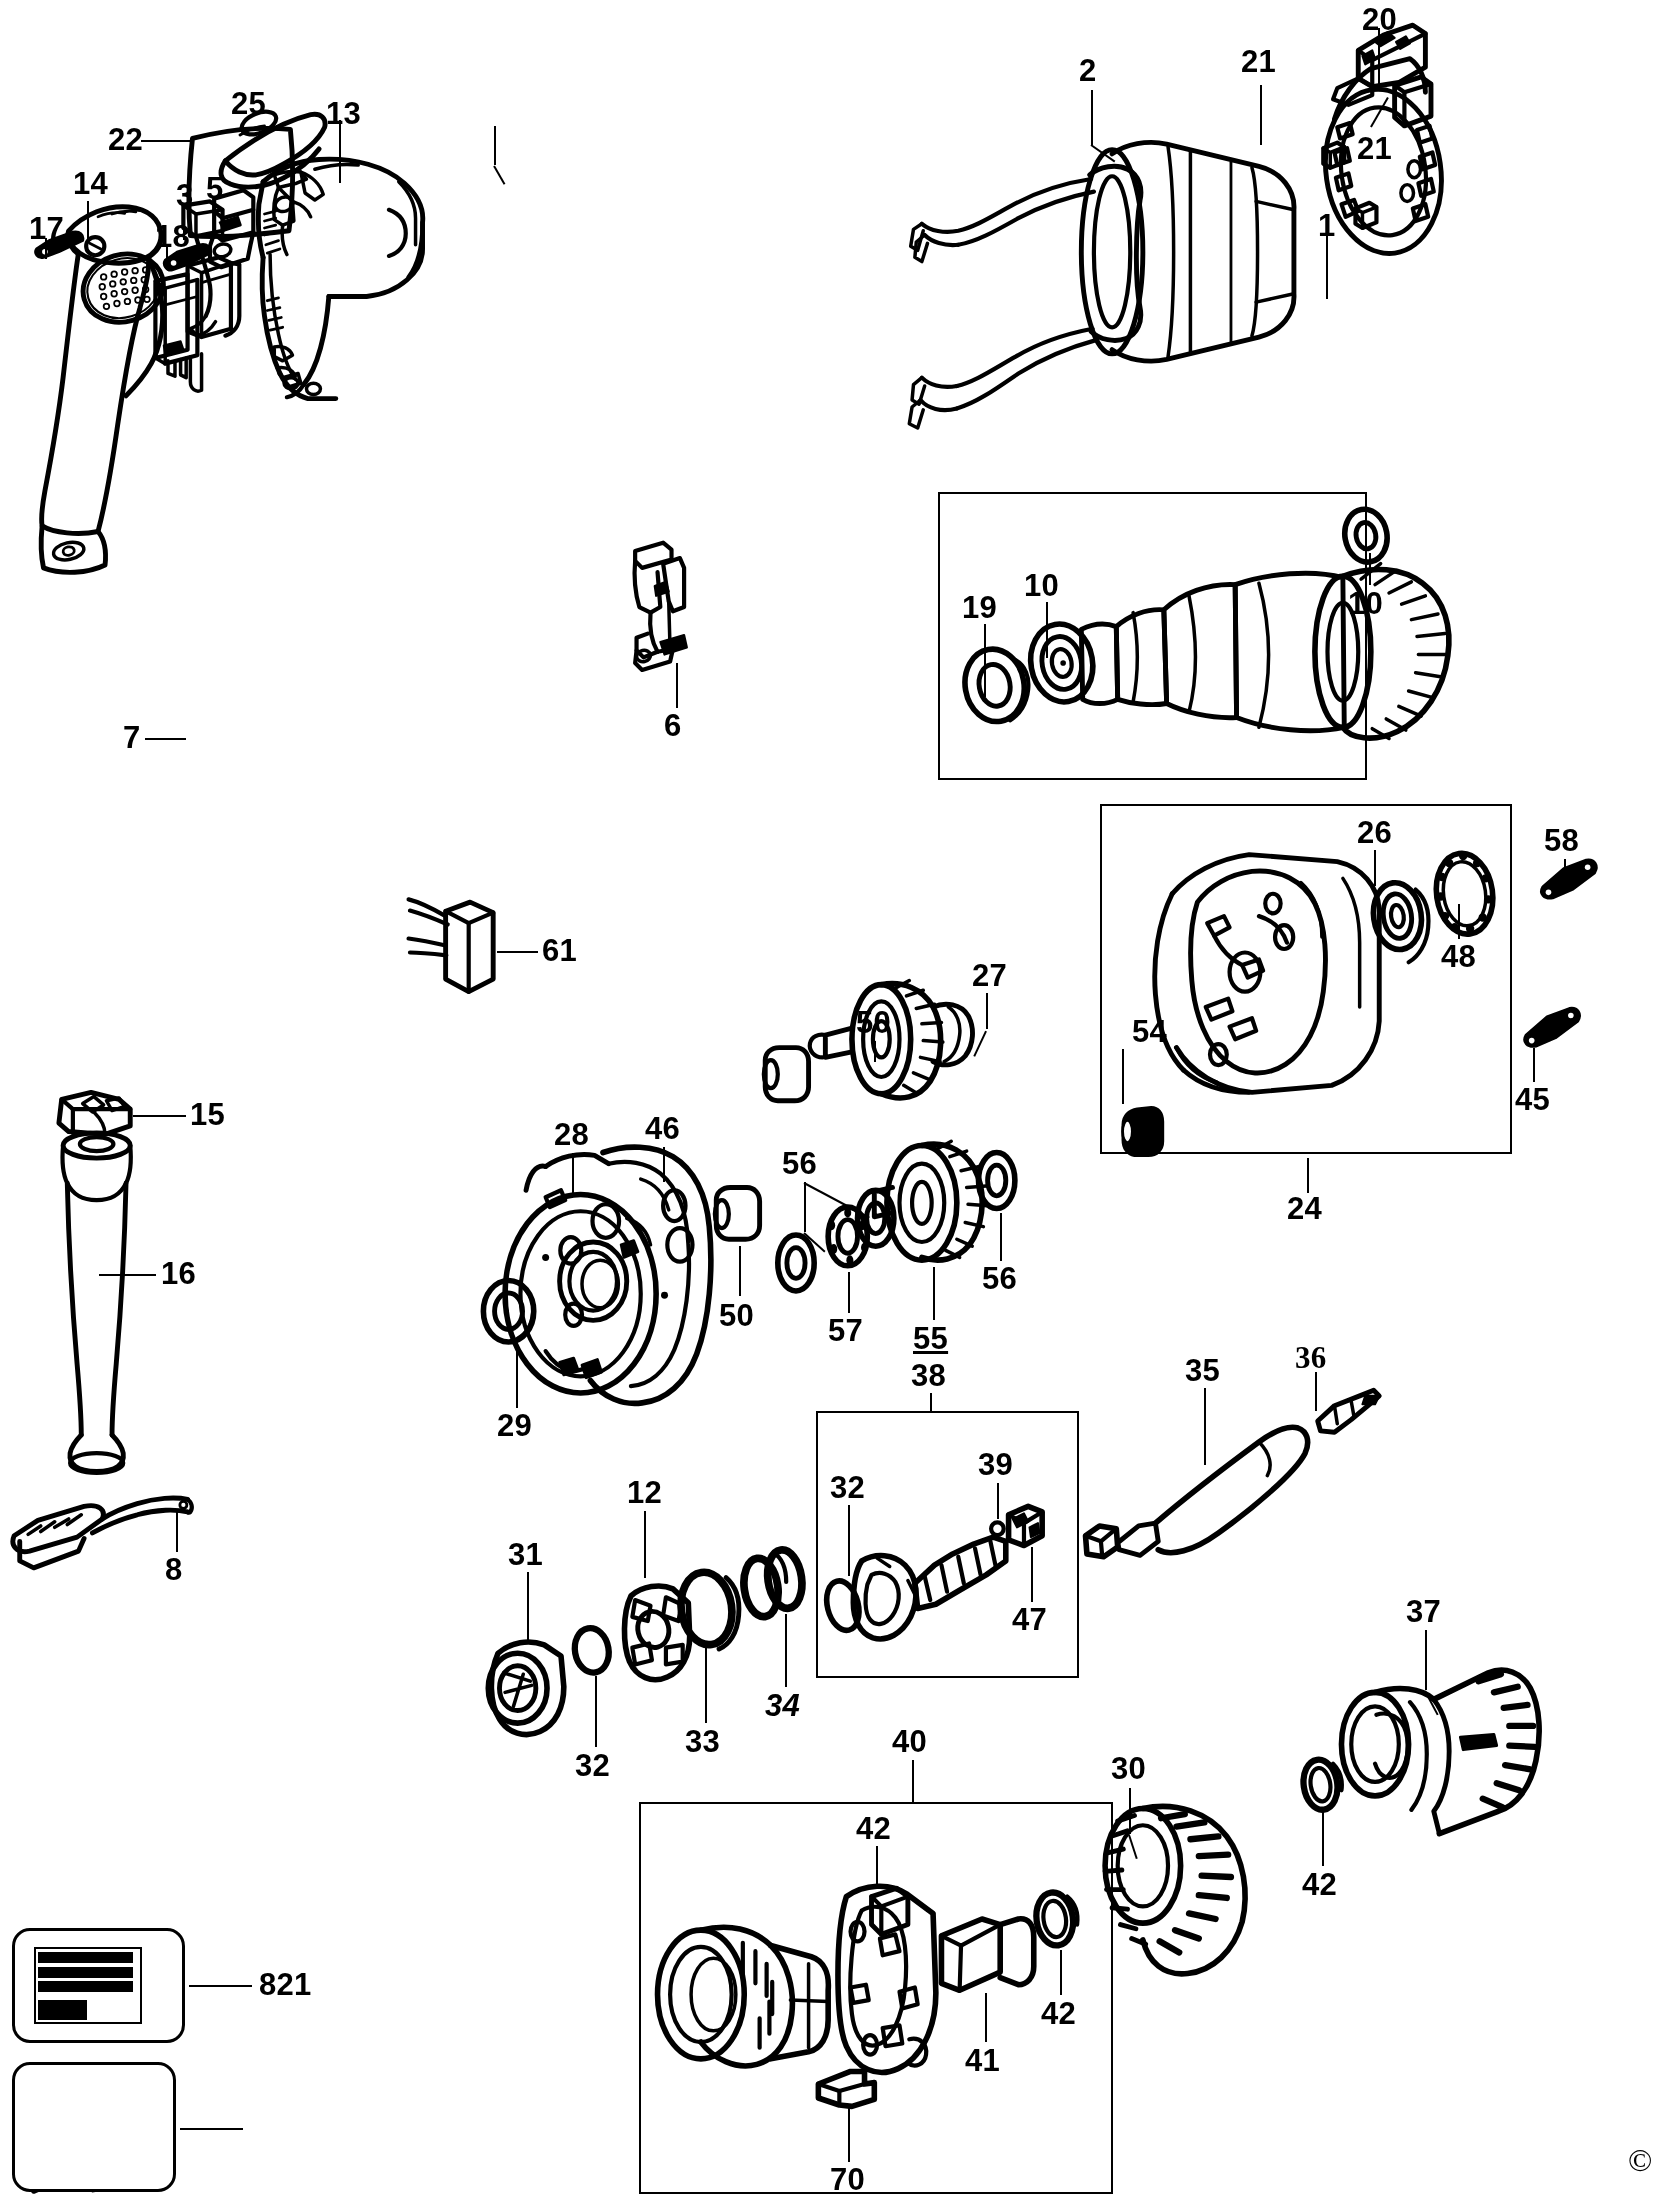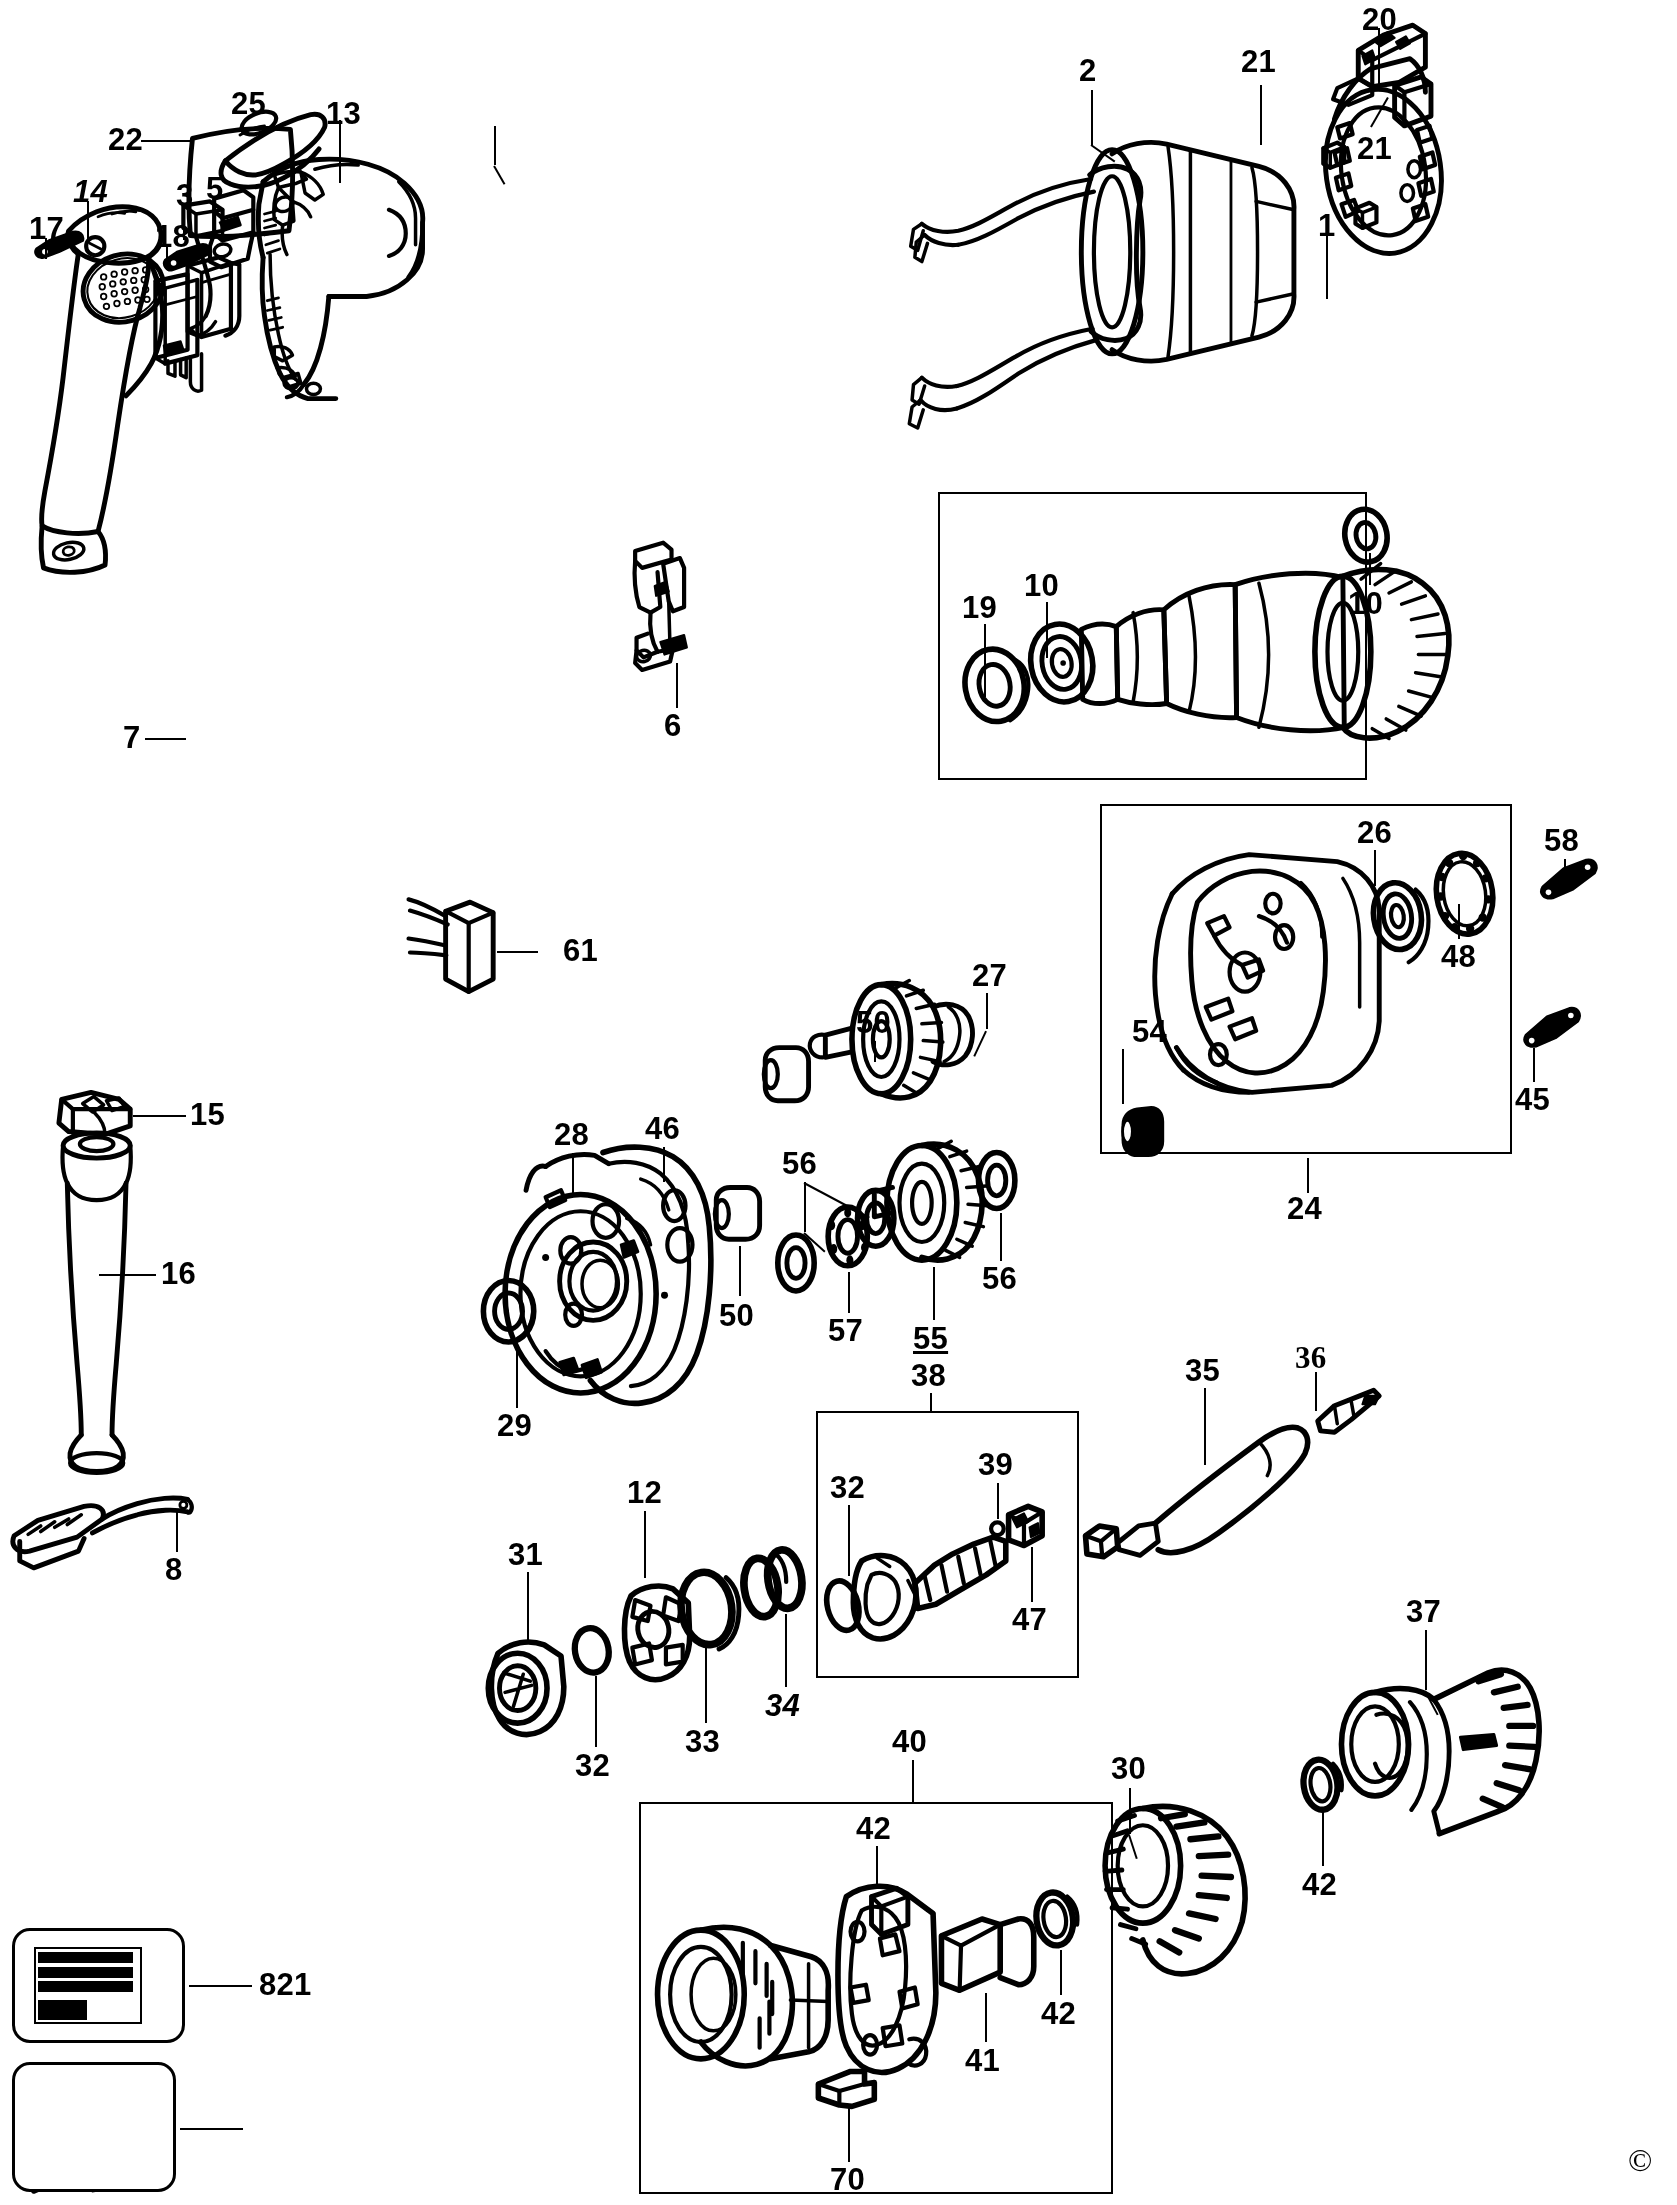--- a/index.html
+++ b/index.html
@@ -869,34 +869,34 @@
   <div class="leader diag" style="left:986px;top:1030px;width:28px;transform:rotate(115deg);"></div>
 
   <div class="callout" style="left:1362px;top:3.5px;">20</div>
   <div class="callout" style="left:1079px;top:55px;">2</div>
   <div class="callout" style="left:1241px;top:46px;">21</div>
   <div class="callout" style="left:1357px;top:133px;">21</div>
   <div class="callout" style="left:231px;top:88px;">25</div>
   <div class="callout" style="left:326px;top:98px;">13</div>
   <div class="callout" style="left:108px;top:124px;">22</div>
   <div class="callout" style="left:1318px;top:210px;">1</div>
-  <div class="callout" style="left:73px;top:176px;font-style:italic;">14</div>
+  <div class="callout" style="left:73px;top:168px;">14</div>
   <div class="callout" style="left:176px;top:180px;">3</div>
   <div class="callout" style="left:206px;top:173px;">5</div>
   <div class="callout" style="left:29px;top:213px;">17</div>
   <div class="callout" style="left:155px;top:221px;">18</div>
   <div class="callout" style="left:1024px;top:570px;">10</div>
   <div class="callout" style="left:962px;top:592px;">19</div>
   <div class="callout" style="left:1348px;top:588px;">10</div>
   <div class="callout" style="left:664px;top:710px;">6</div>
   <div class="callout" style="left:123px;top:722px;">7</div>
   <div class="callout" style="left:1357px;top:817px;">26</div>
   <div class="callout" style="left:1544px;top:825px;">58</div>
   <div class="callout" style="left:1441px;top:941px;">48</div>
-  <div class="callout" style="left:542px;top:935px;margin-left:21px;">61</div>
+  <div class="callout" style="left:542px;top:935px;">61</div>
   <div class="callout" style="left:972px;top:960px;">27</div>
   <div class="callout" style="left:1104px;top:1016px;margin-left:28px;">54</div>
   <div class="callout" style="left:1515px;top:1084px;">45</div>
   <div class="callout" style="left:856px;top:1007px;">50</div>
   <div class="callout" style="left:190px;top:1099px;">15</div>
   <div class="callout" style="left:554px;top:1119px;">28</div>
   <div class="callout" style="left:645px;top:1113px;">46</div>
   <div class="callout" style="left:782px;top:1148px;">56</div>
   <div class="callout" style="left:982px;top:1263px;">56</div>
   <div class="callout" style="left:1287px;top:1193px;">24</div>

